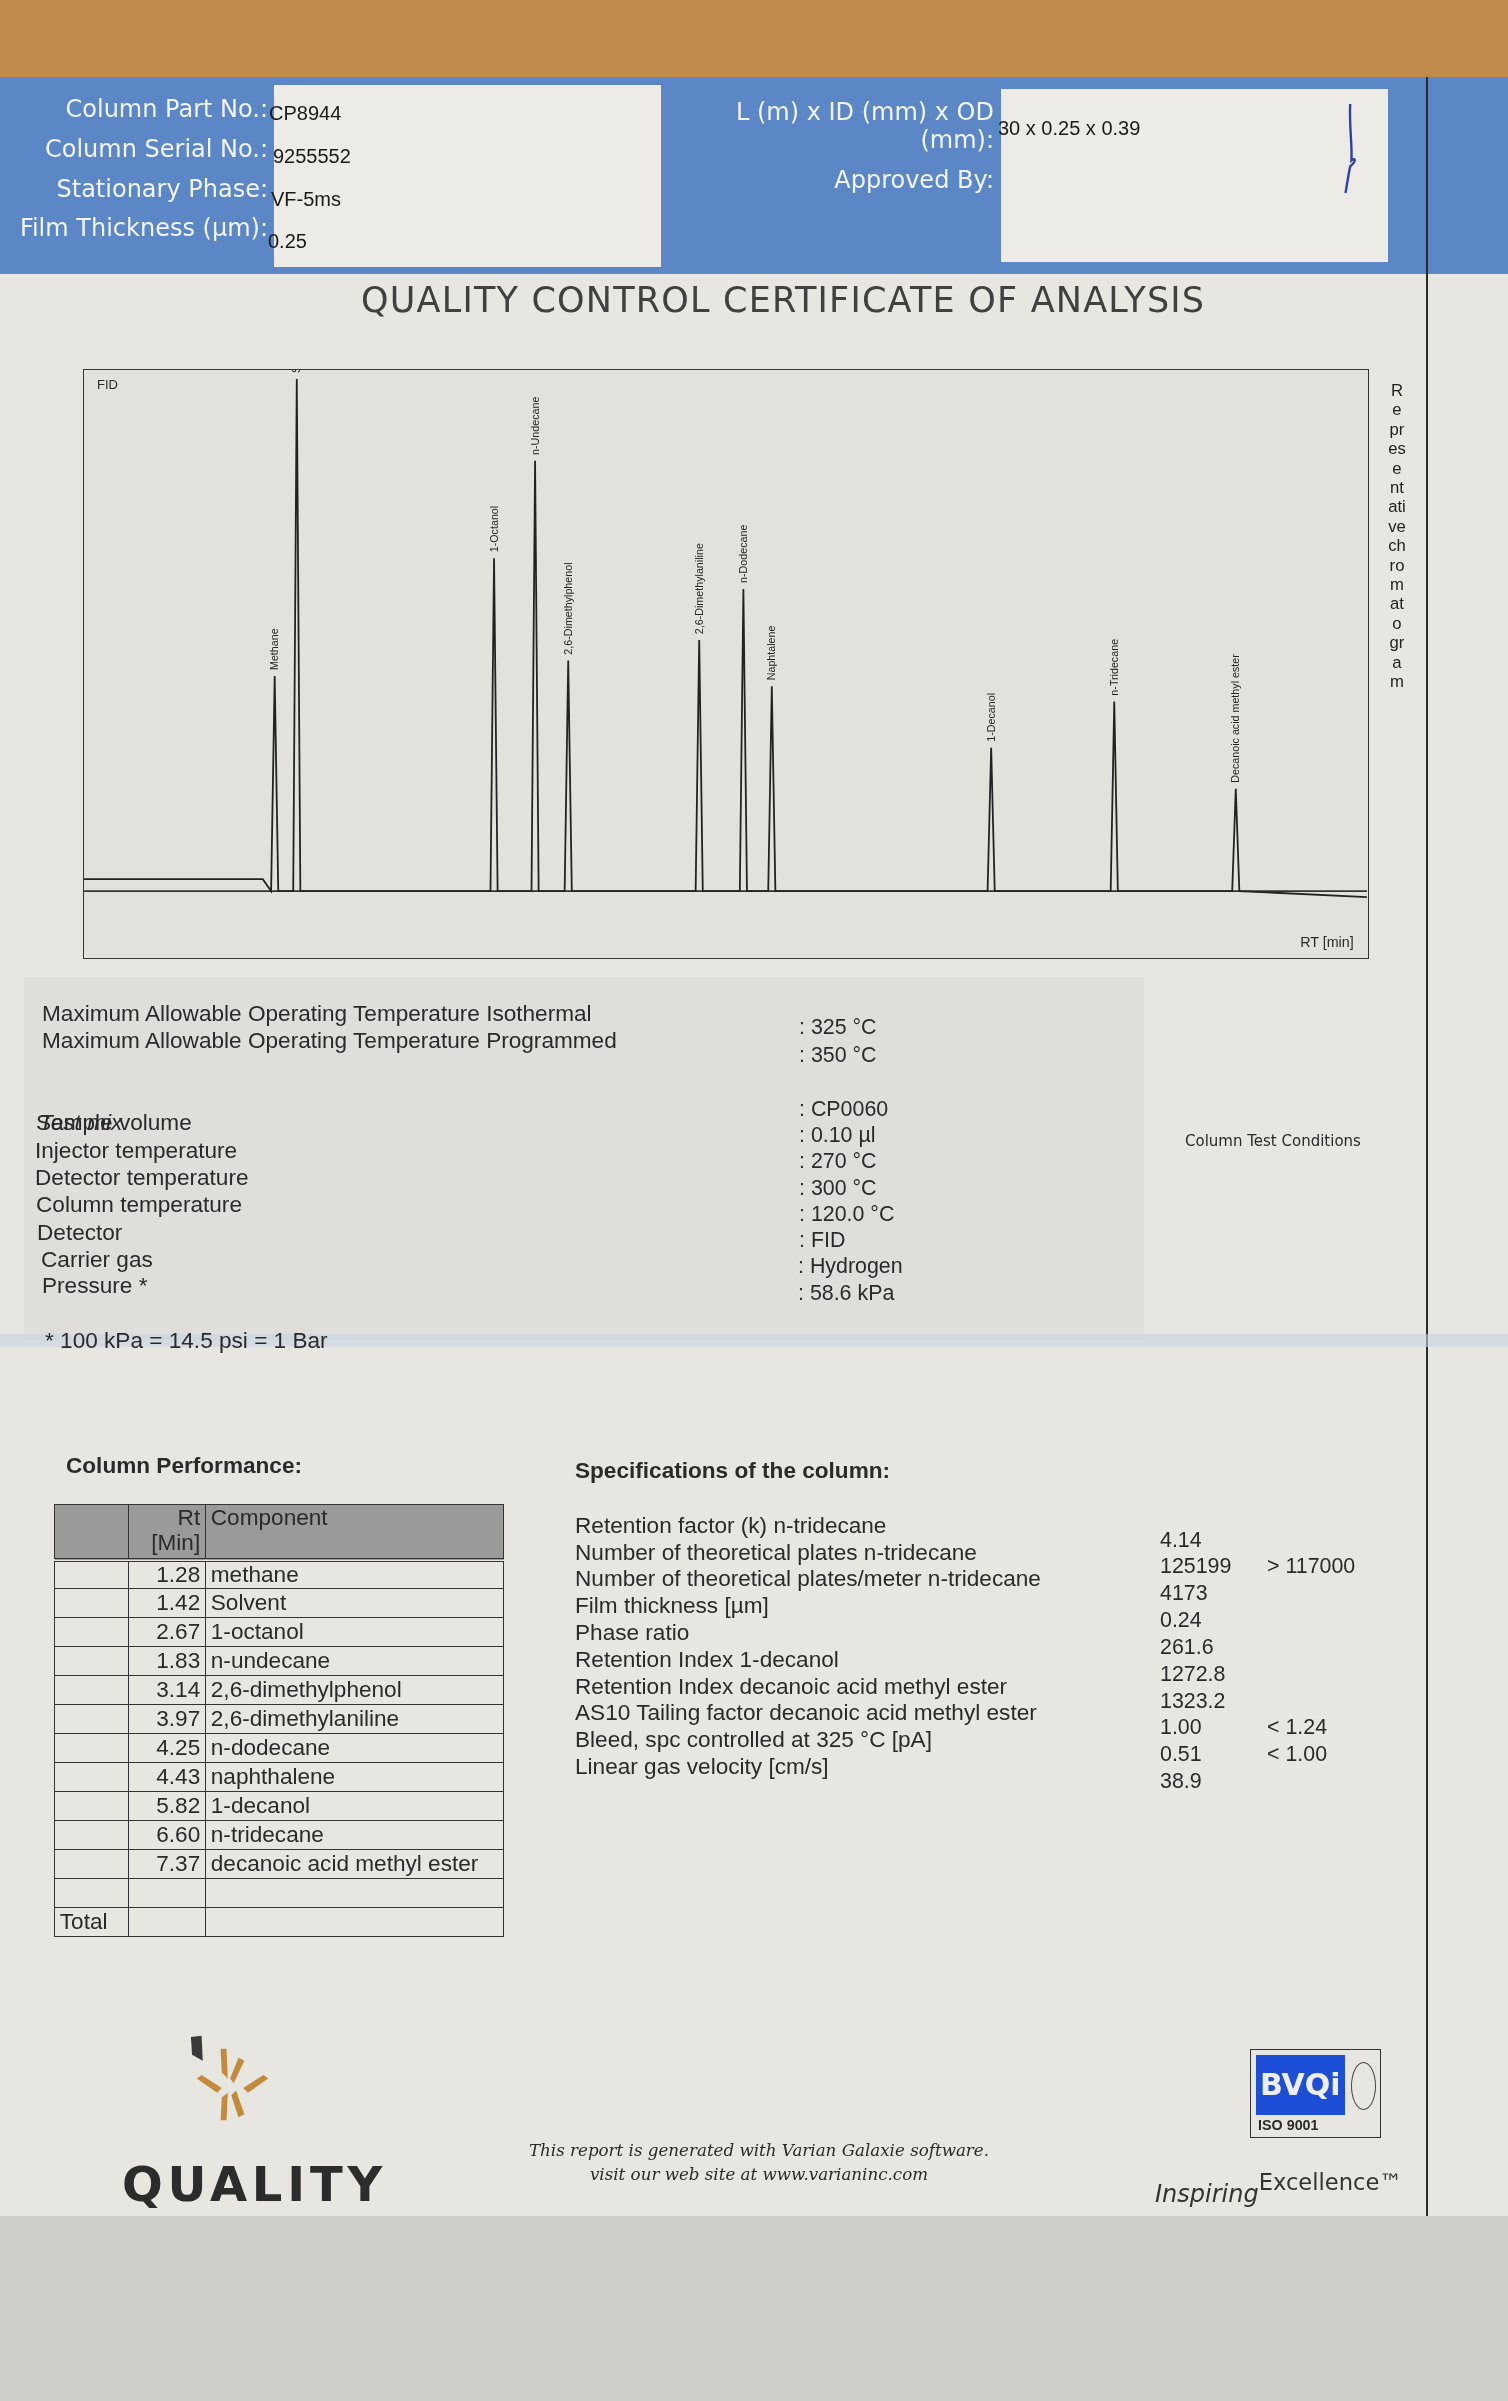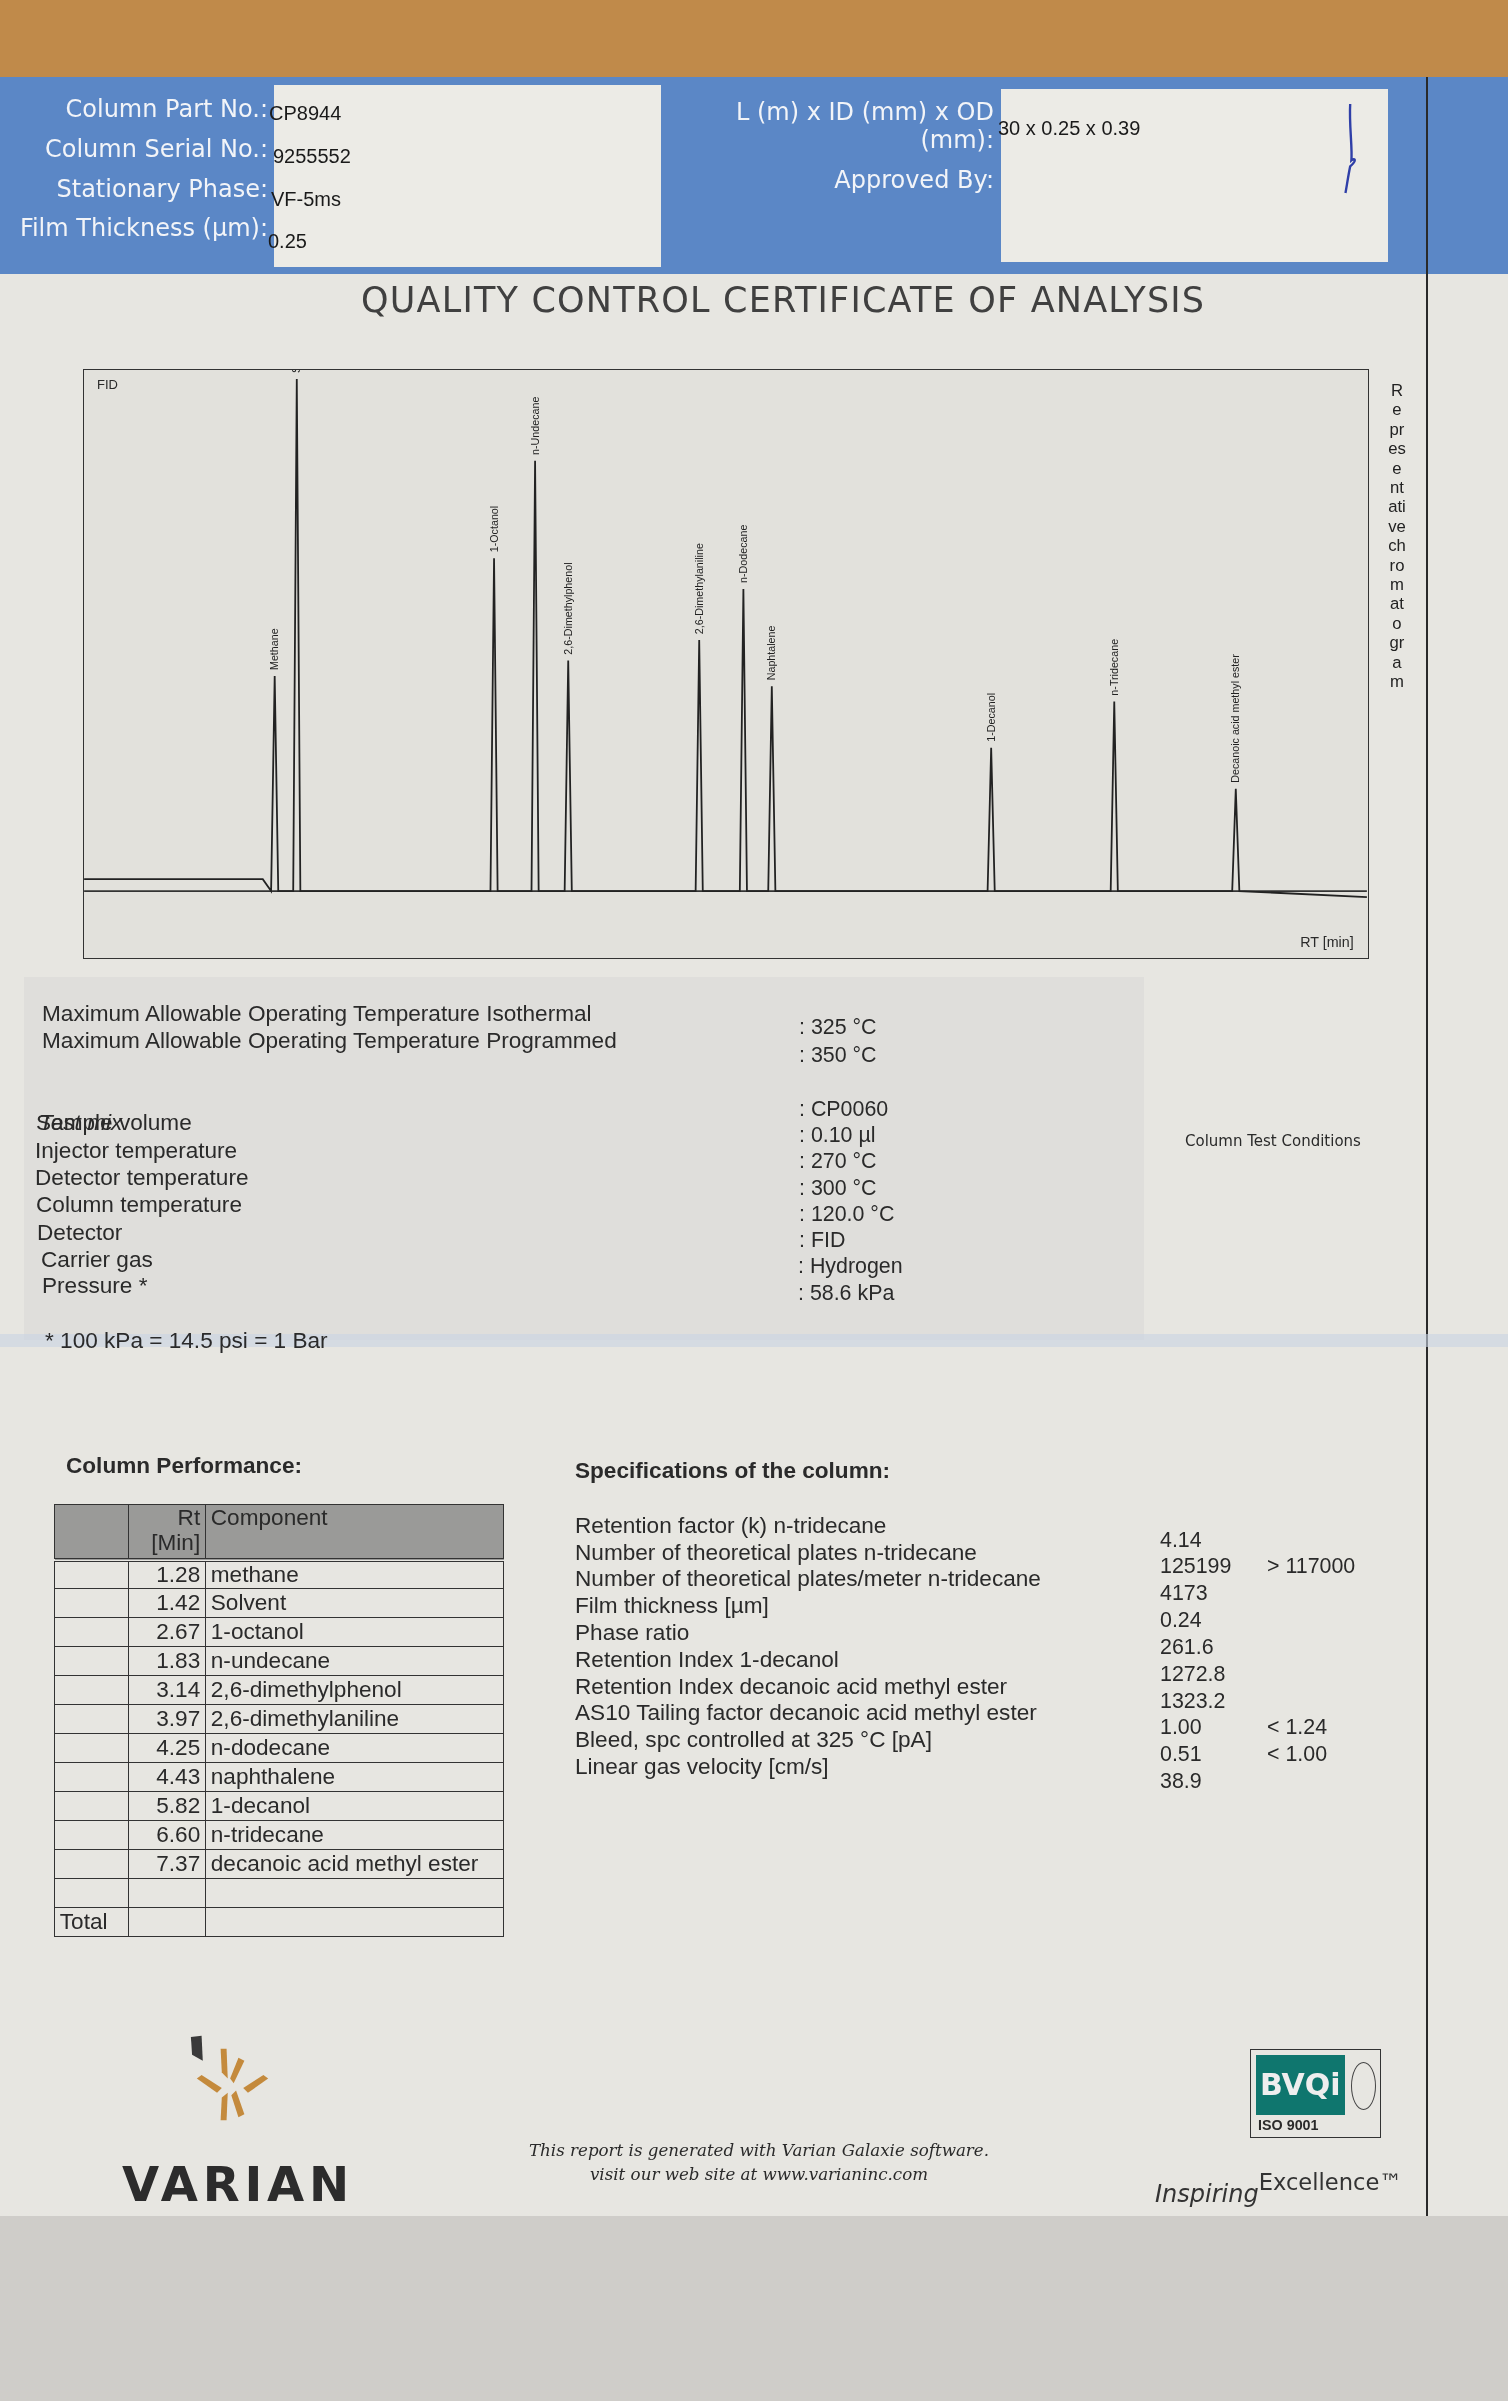--- a/index.html
+++ b/index.html
@@ -67,21 +67,21 @@
 
   .spec-title { position: absolute; left: 575px; top: 1458px; font-size: 22.6px; font-weight: bold; }
   .spec-label { position: absolute; left: 575px; font-size: 22.6px; white-space: nowrap; }
   .spec-val { position: absolute; left: 1160px; font-size: 21.4px; }
   .spec-lim { position: absolute; left: 1267px; font-size: 21.4px; }
 
   .varian-logo { position: absolute; left: 179px; top: 2031px; width: 107px; height: 107px; }
   .varian-word { position: absolute; left: 122px; top: 2156px; font-family: "DejaVu Sans", sans-serif; font-size: 48px; font-weight: bold; letter-spacing: 4.8px; color: #2c2c2c; }
   .footer-text { position: absolute; left: 476px; top: 2138px; width: 566px; text-align: center; font-family: "DejaVu Serif", serif; font-style: italic; font-size: 16.7px; line-height: 24px; }
   .iso-box { position: absolute; left: 1250px; top: 2049px; width: 131px; height: 89px; border: 1.8px solid #333; }
-  .iso-dark { position: absolute; left: 4.8px; top: 4.8px; width: 89px; height: 60px; background: #0f766e; color: #eee; font-family: "DejaVu Sans", sans-serif; font-weight: bold; font-size: 30px; text-align: center; line-height: 60px; }
+  .iso-dark { position: absolute; left: 4.8px; top: 4.8px; width: 89px; height: 60px; background: #1d4ed8; color: #eee; font-family: "DejaVu Sans", sans-serif; font-weight: bold; font-size: 30px; text-align: center; line-height: 60px; }
   .iso-text { position: absolute; left: 7.1px; top: 67px; font-size: 14.3px; font-weight: bold; }
   .iso-seal { position: absolute; left: 100px; top: 12px; width: 25px; height: 48px; border: 1.8px solid #444; border-radius: 50%; }
   .tagline { position: absolute; left: 1155px; top: 2180px; font-family: "DejaVu Sans", sans-serif; font-size: 24px; font-style: italic; color: #333; }
   .tagline .sup { font-style: normal; position: relative; top: -12px; font-size: 22.6px; }
   .bottom-floor { position: absolute; left: 0; top: 2216px; width: 1509px; height: 186px; background: #cfcdc9; }
 </style>
 </head>
 <body>
 
 <div class="paper"></div>
@@ -277,21 +277,21 @@
   <polygon points="20,10 38,8 40,50 22,40" fill="#3a3a3a"></polygon>
   <g fill="#c48a3c">
     <polygon points="70,30 80,30 82,80 72,70"></polygon>
     <polygon points="100,45 110,50 92,88 86,80"></polygon>
     <polygon points="30,80 38,74 72,96 64,104"></polygon>
     <polygon points="150,80 142,74 108,96 116,104"></polygon>
     <polygon points="70,150 80,150 82,104 72,112"></polygon>
     <polygon points="110,140 100,145 88,108 96,100"></polygon>
   </g>
 </svg>
-<div class="varian-word">VARIAN</div>
+<div class="varian-word">QUALITY</div>
 <div class="footer-text">
   <div>This report is generated with Varian Galaxie software.</div>
   <div>visit our web site at  www.varianinc.com</div>
 </div>
 <div class="iso-box">
   <div class="iso-dark">BVQi</div>
   <div class="iso-text">ISO 9001</div>
   <div class="iso-seal"></div>
 </div>
 <div class="tagline">

